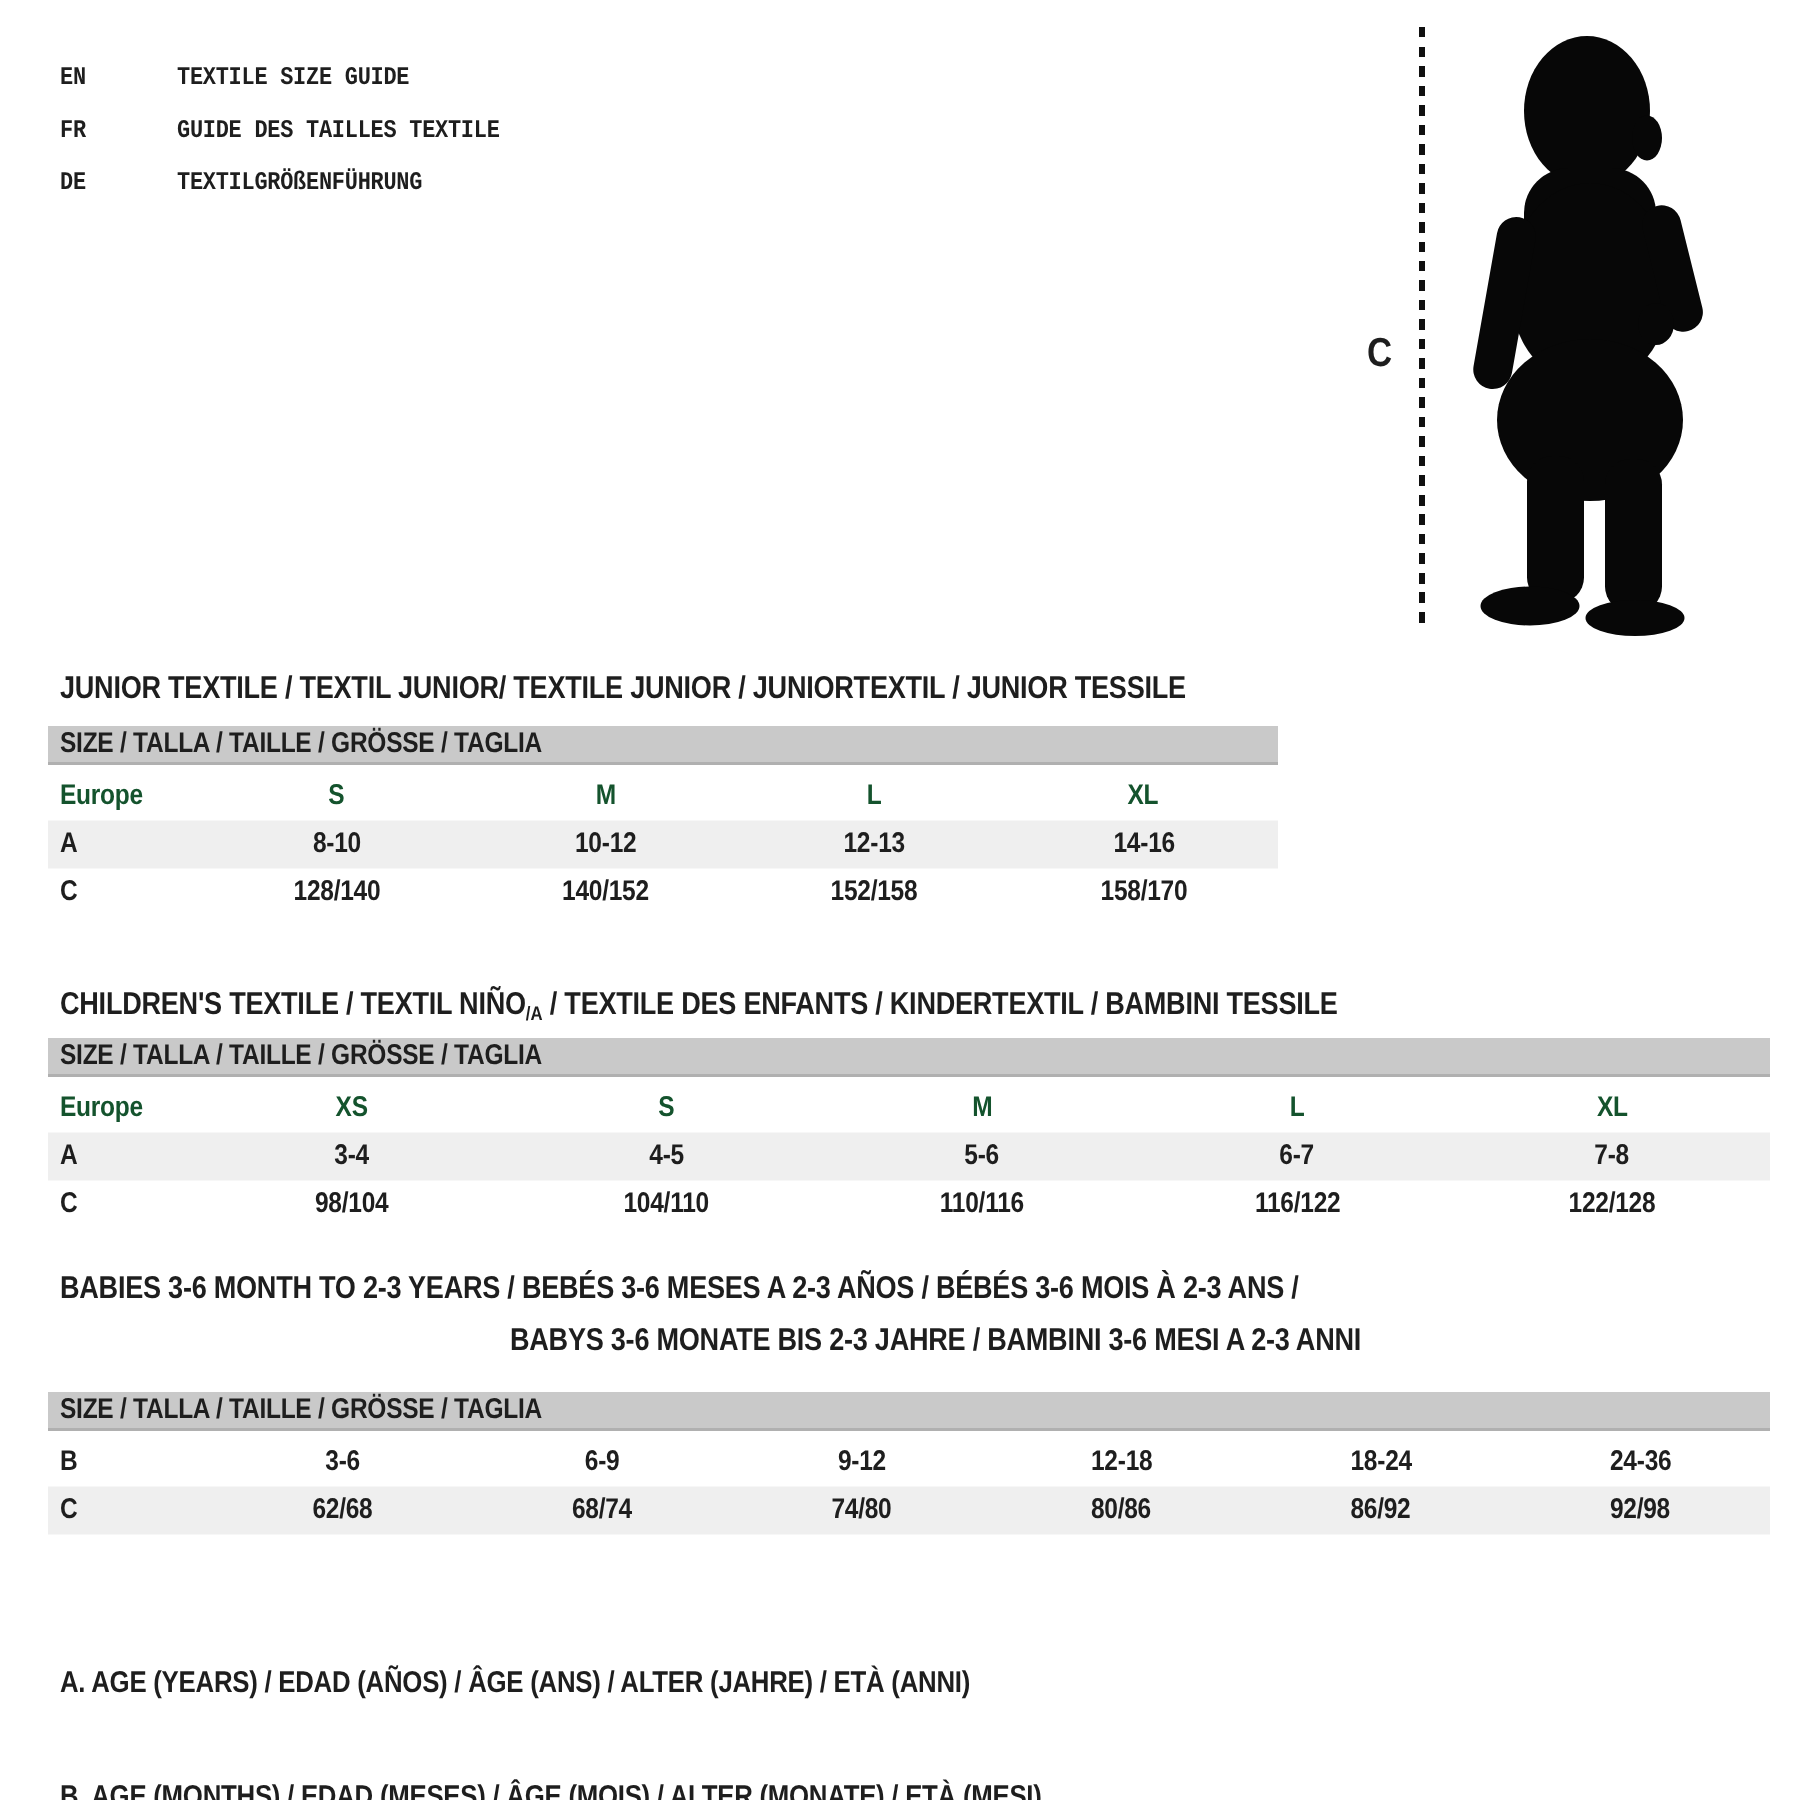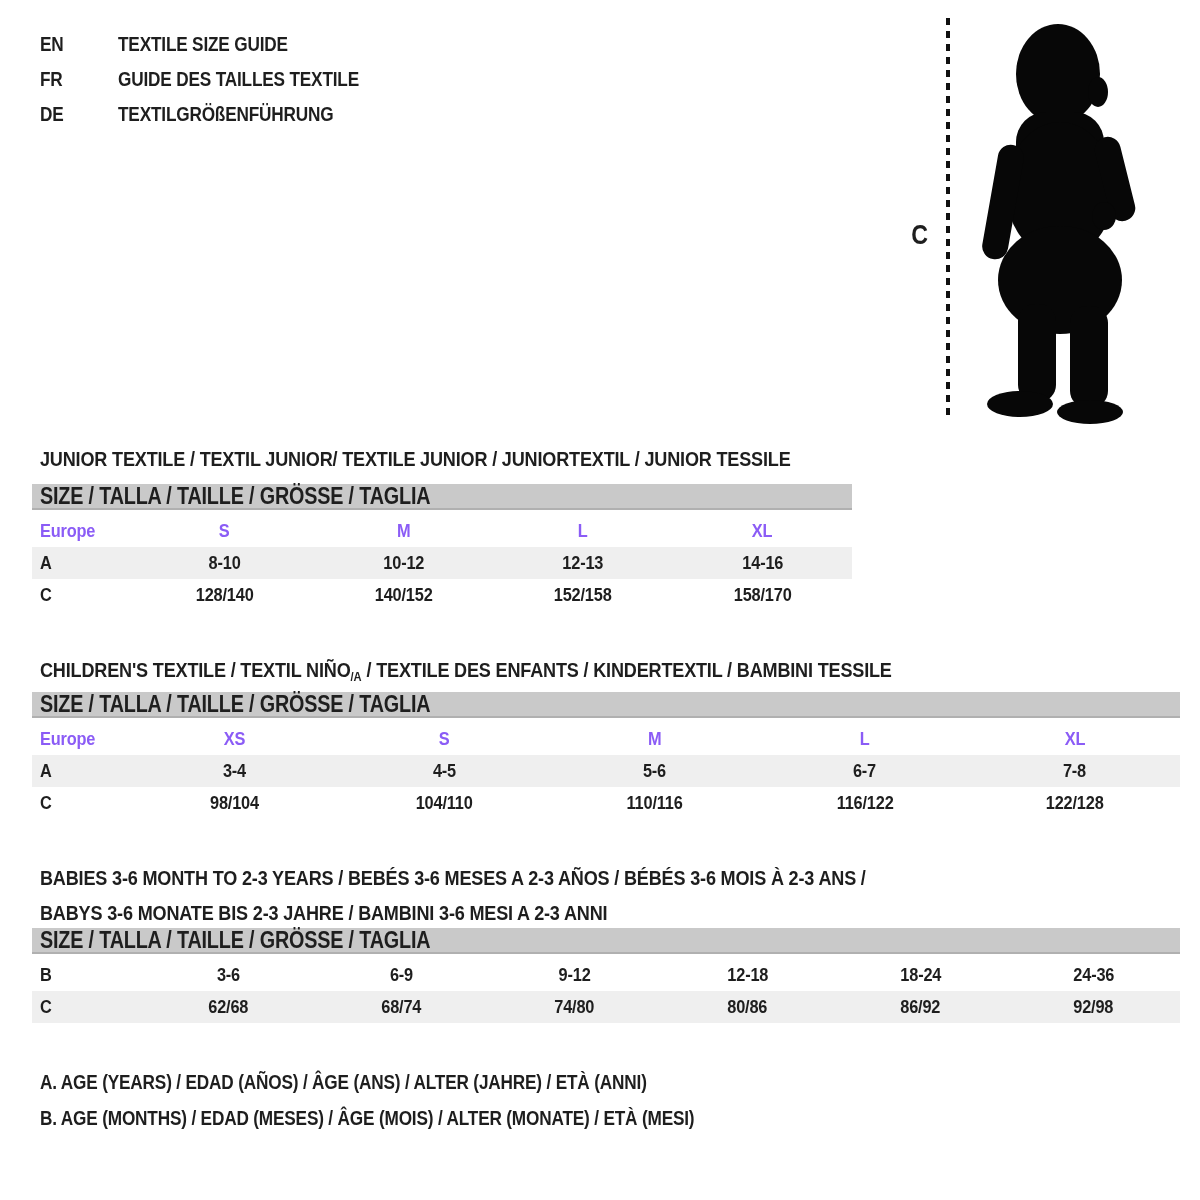--- a/index.html
+++ b/index.html
@@ -7,61 +7,61 @@
     width:1200px;height:1200px;position:relative;background:#ffffff;
     font-family:"Liberation Sans","DejaVu Sans",sans-serif;
     color:#1e1e1e;font-weight:700;overflow:hidden;
   }
   
   .ltext{display:inline-block;transform:scaleX(.86);transform-origin:0 50%;white-space:nowrap;letter-spacing:-.2px;}
   .ctext{display:inline-block;transform:scaleX(.86);transform-origin:50% 50%;white-space:nowrap;letter-spacing:-.2px;}
 
   
   #langs{position:absolute;left:40px;top:27px;}
-  .lang-row{display:flex;align-items:center;height:35px;font-size:20px;}
+  .lang-row{display:flex;align-items:flex-end;height:35px;font-size:17px;font-family:Liberation Mono, monospace;}
   .lang-code{width:78px;}
 
   
   #figure{position:absolute;left:900px;top:8px;width:270px;height:425px;}
   .measure-line{
     position:absolute;left:46px;top:10px;width:4px;height:402px;
     background:repeating-linear-gradient(to bottom,#101010 0 7px,transparent 7px 13px);
   }
   .measure-label{position:absolute;left:10px;top:212px;font-size:27px;}
   .baby-svg{position:absolute;left:62px;top:4px;}
 
   
   .section-title{position:absolute;left:40px;font-size:21px;line-height:25px;margin-top:14px;}
   .title-sub{font-size:13px;vertical-align:-4px;letter-spacing:0;}
 
   
   .size-table{position:absolute;left:32px;}
   .size-header{
     height:26px;background:#c9c9c9;border-bottom:2px solid #b0b0b0;
-    display:flex;align-items:center;padding-left:8px;font-size:23px;margin-bottom:5px;
+    display:flex;align-items:center;padding-left:8px;font-size:19px;margin-bottom:5px;
     box-sizing:border-box;
   }
   .trow{display:grid;align-items:center;height:32px;font-size:19px;}
   .trow .rlabel{padding-left:8px;}
   .trow .cell{text-align:center;}
   .row-alt{background:#efefef;}
-  .row-europe{color:#8b5cf6;}
+  .row-europe{color:#14532d;}
   .cols4{grid-template-columns:103px repeat(4,1fr);}
   .cols5{grid-template-columns:97px repeat(5,1fr);}
   .cols6{grid-template-columns:110px repeat(6,1fr);}
   #junior-table{top:484px;width:820px;}
   #children-table{top:692px;width:1148px;}
   #babies-table{top:928px;width:1148px;}
   #junior-title{top:432px;}
   #children-title{top:643px;}
-  #babies-title{top:846px;line-height:35px;}
+  #babies-title{top:827px;line-height:35px;text-align:right;}
 
   
   #legend{position:absolute;left:40px;top:1064px;}
-  .legend-line{height:36px;display:flex;align-items:center;font-size:20px;}
+  .legend-line{height:36px;display:flex;align-items:center;font-size:20px;margin-top:40px;}
 </style>
 </head>
 <body>
 
 <div id="langs">
   <div class="lang-row">
     <span class="lang-code"><span class="ltext">EN</span></span>
     <span class="ltext">TEXTILE SIZE GUIDE</span>
   </div>
   <div class="lang-row">

